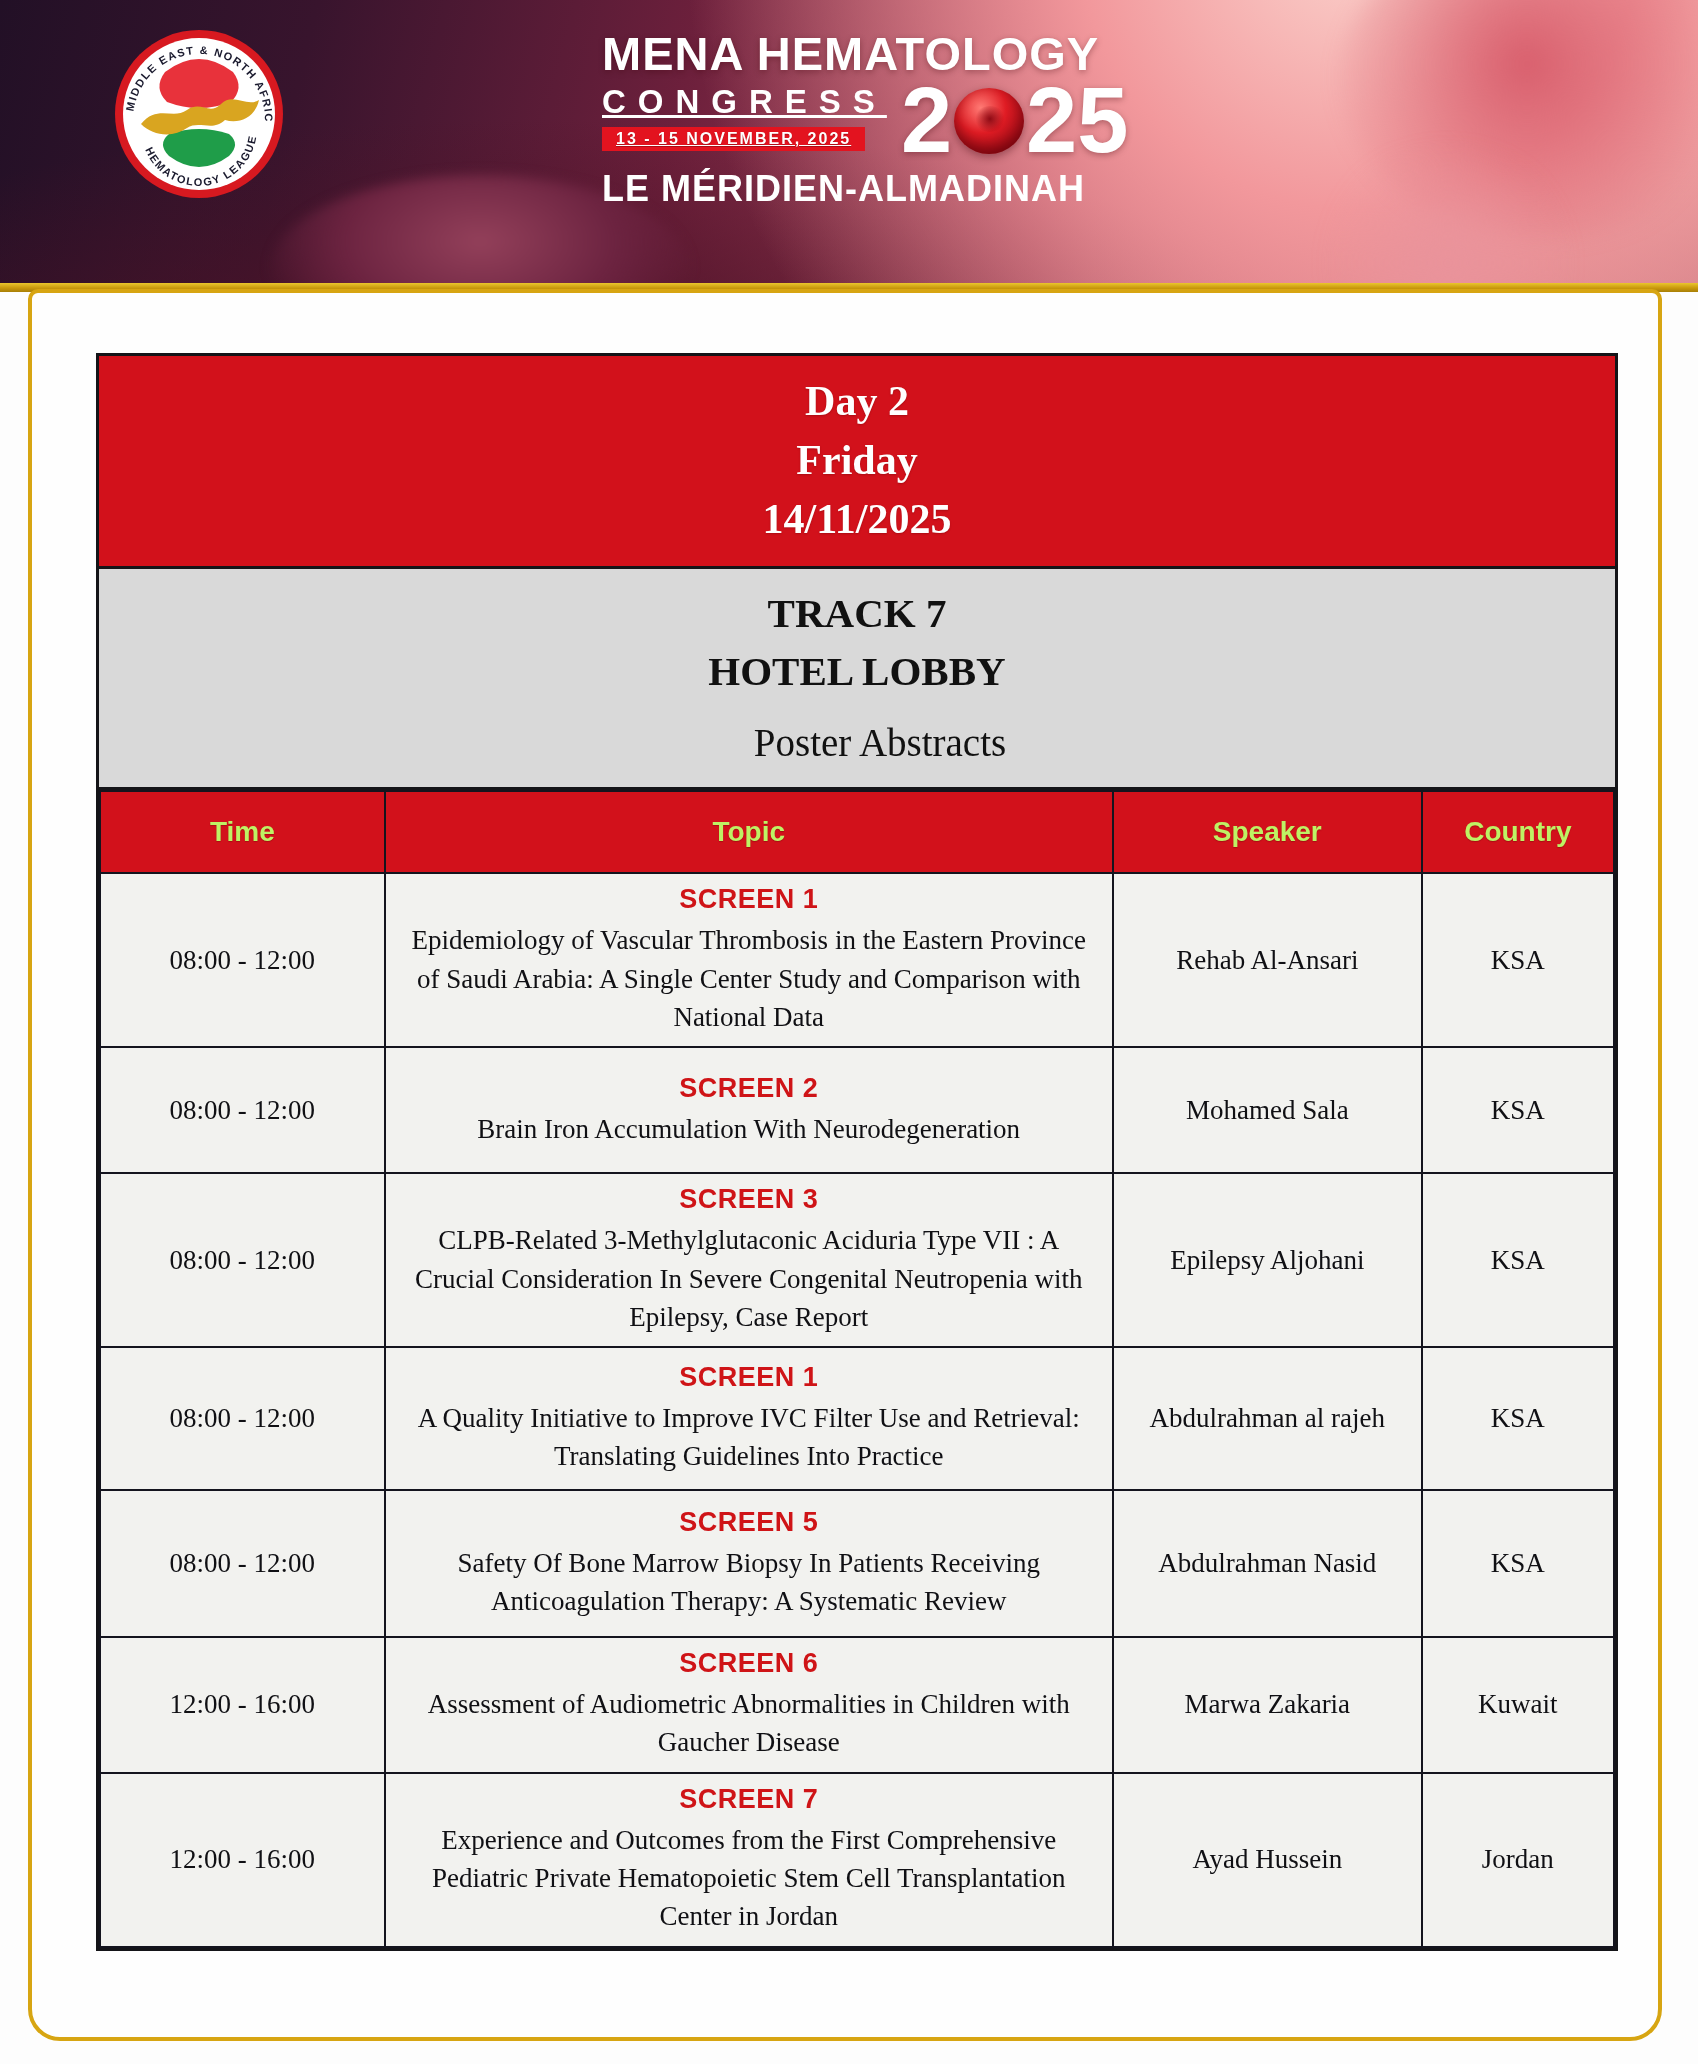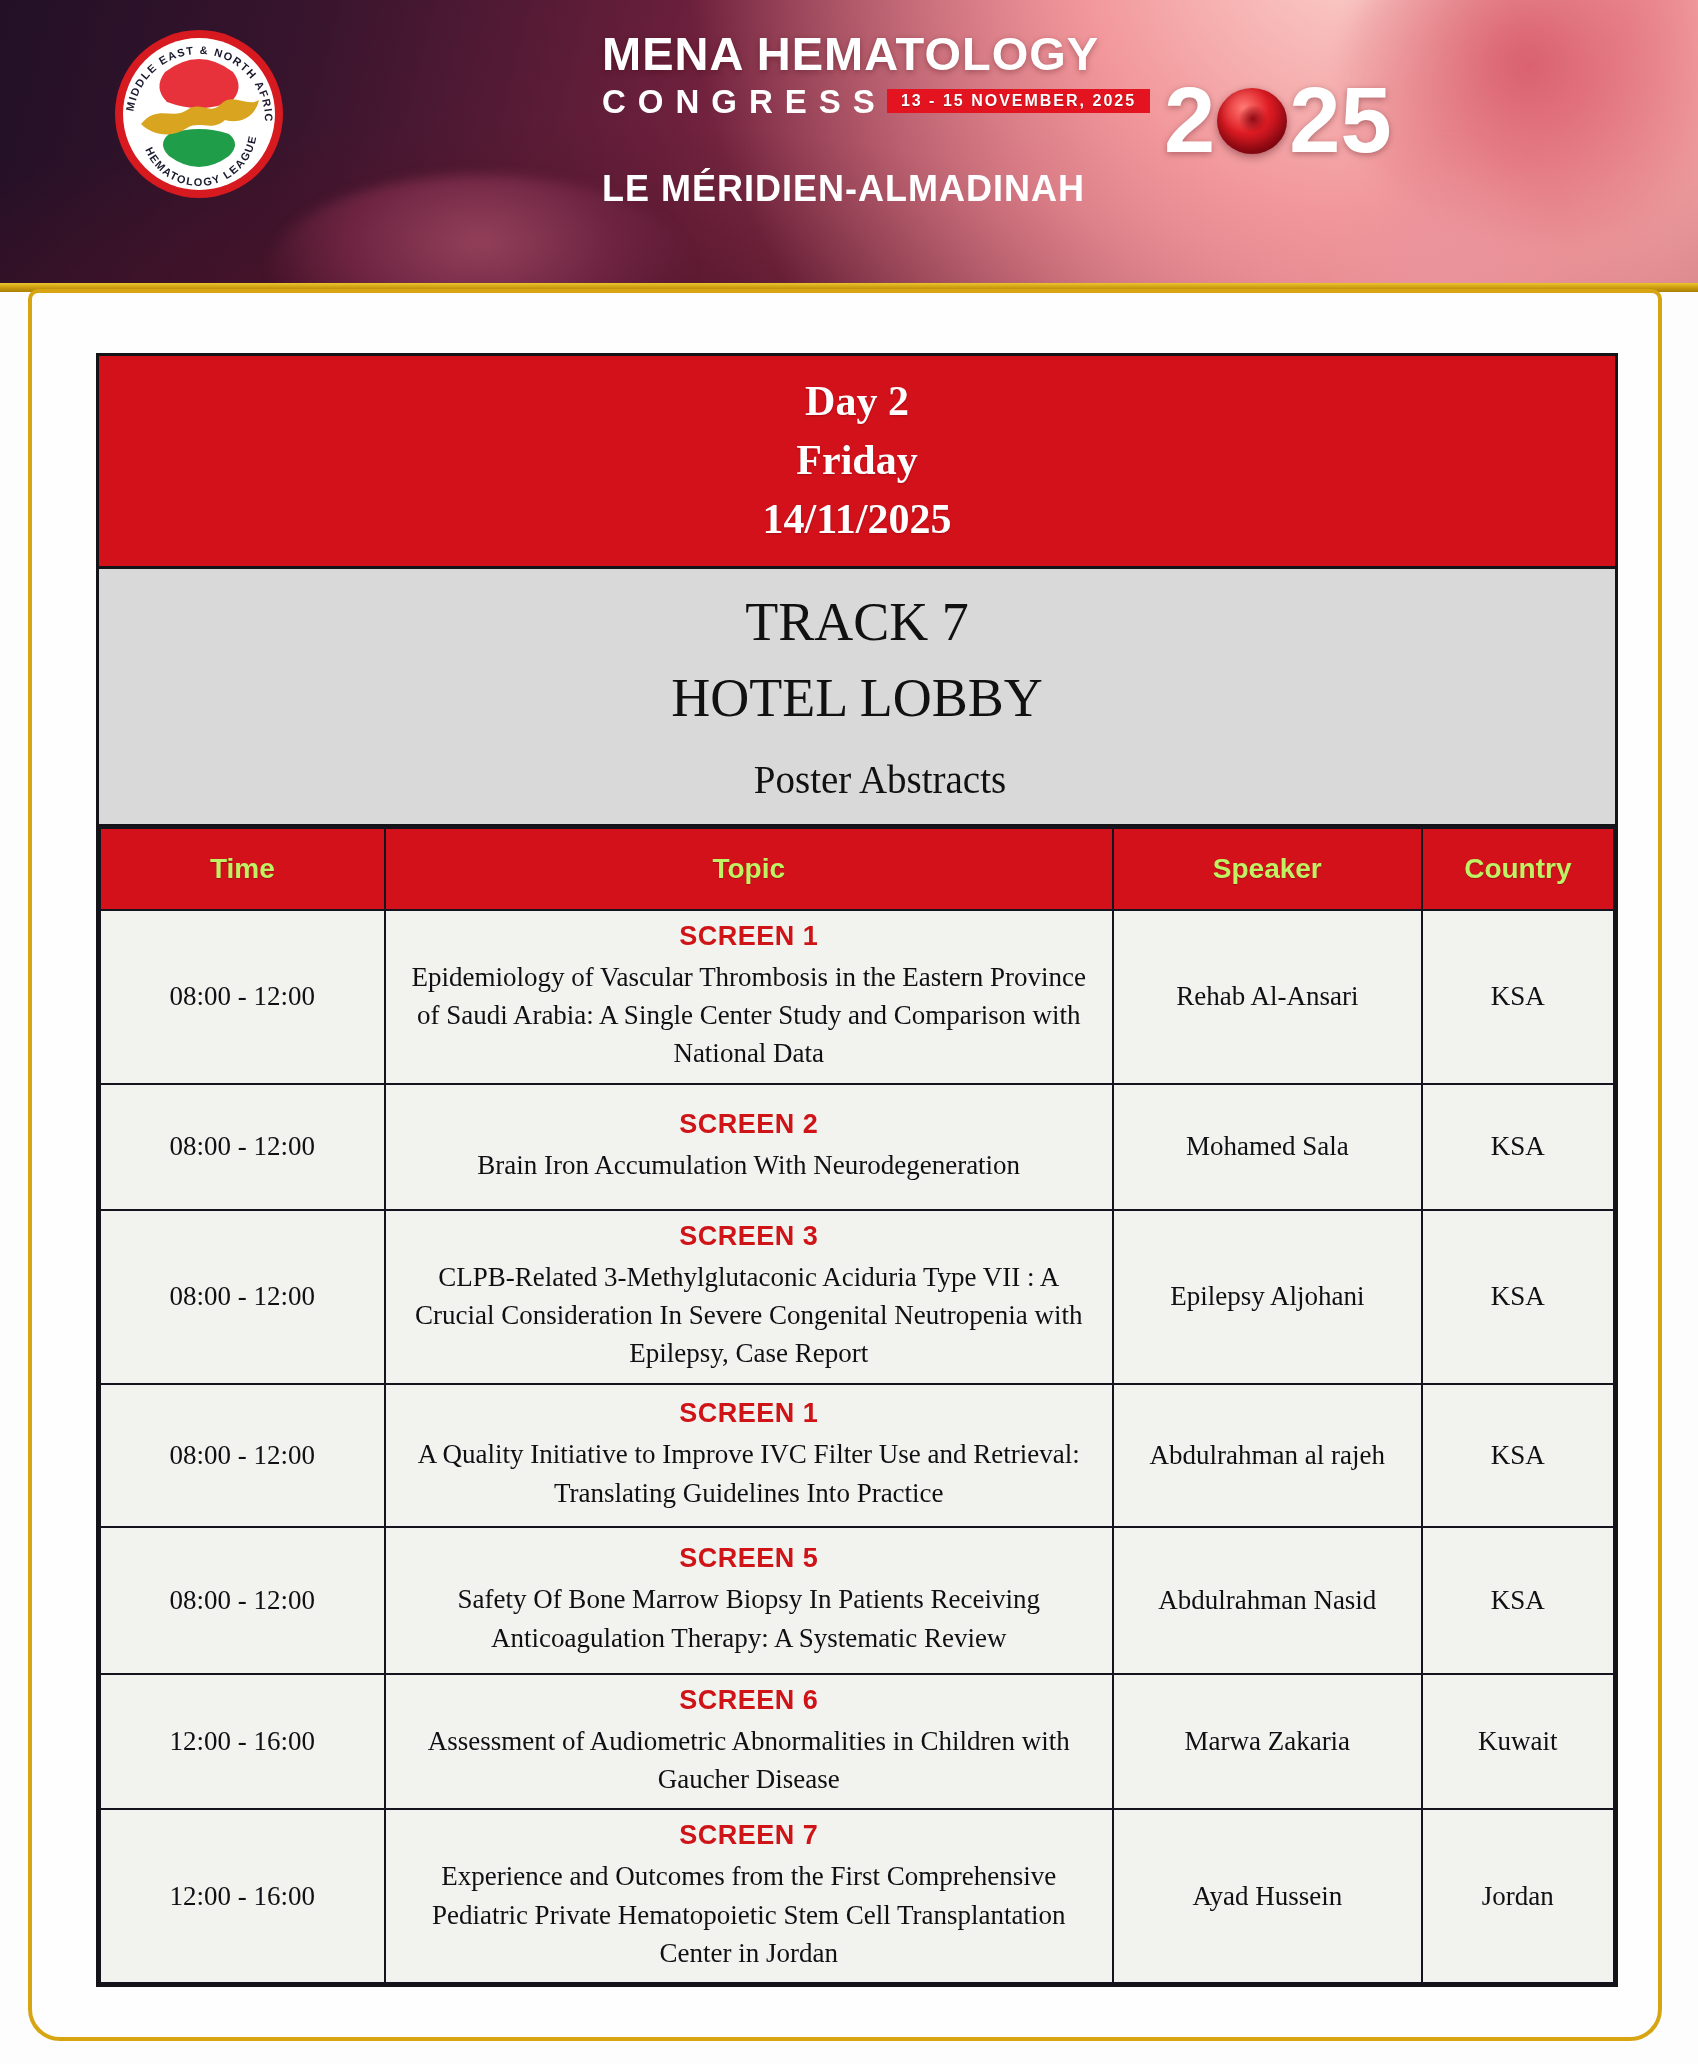--- a/index.html
+++ b/index.html
@@ -38,21 +38,21 @@
   
   .title-block{
     position:absolute;left:430px;top:30px;width:760px;text-align:left;color:#fff;
     font-family:"Liberation Sans",sans-serif;
   }
   .t-line1{
     font-size:47px;font-weight:800;letter-spacing:1px;line-height:1.0;
     text-shadow:0 2px 6px rgba(60,0,10,.35);white-space:nowrap;padding-left:172px;
   }
   .t-mid{display:flex;align-items:flex-start;margin-top:6px;padding-left:172px;}
-  .t-mid-left{display:flex;flex-direction:row;}
+  .t-mid-left{display:flex;flex-direction:column;text-decoration:underline;}
   .t-line2{font-size:33px;font-weight:700;letter-spacing:12px;line-height:1.15;white-space:nowrap;}
   .date-chip{
     margin-top:6px;background:#e3131f;color:#fff;font-size:16px;font-weight:700;
     letter-spacing:2px;padding:3px 14px;white-space:nowrap;align-self:flex-start;
     text-shadow:0 1px 1px rgba(0,0,0,.25);
   }
   .t-year{
     display:flex;align-items:center;font-size:92px;font-weight:800;line-height:.95;
     margin-left:14px;margin-top:-6px;text-shadow:0 2px 6px rgba(60,0,10,.35);
   }
@@ -82,21 +82,21 @@
     background:#d2111b;color:#fff;text-align:center;padding:16px 0 18px;
     border-bottom:3px solid #141418;
   }
   .day-banner div{font-size:42px;font-weight:700;line-height:1.4;
     text-shadow:0 1px 2px rgba(80,0,0,.3);}
 
   .track-banner{
     background:#d9d9d9;color:#111;text-align:center;padding:16px 0 22px;
     border-bottom:3px solid #141418;
   }
-  .track-banner .track-line{font-size:54px;font-weight:400;line-height:1.4;}
+  .track-banner .track-line{font-size:41px;font-weight:700;line-height:1.4;}
   .track-banner .track-sub{font-size:39px;font-weight:400;margin-top:20px;margin-left:46px;}
 
   table.grid{width:100%;border-collapse:collapse;table-layout:fixed;}
   table.grid col.c-time{width:18.8%;}
   table.grid col.c-topic{width:48.1%;}
   table.grid col.c-speaker{width:20.4%;}
   table.grid col.c-country{width:12.7%;}
 
   table.grid th{
     background:#d2111b;color:#bef264;font-family:"Liberation Sans",sans-serif;

